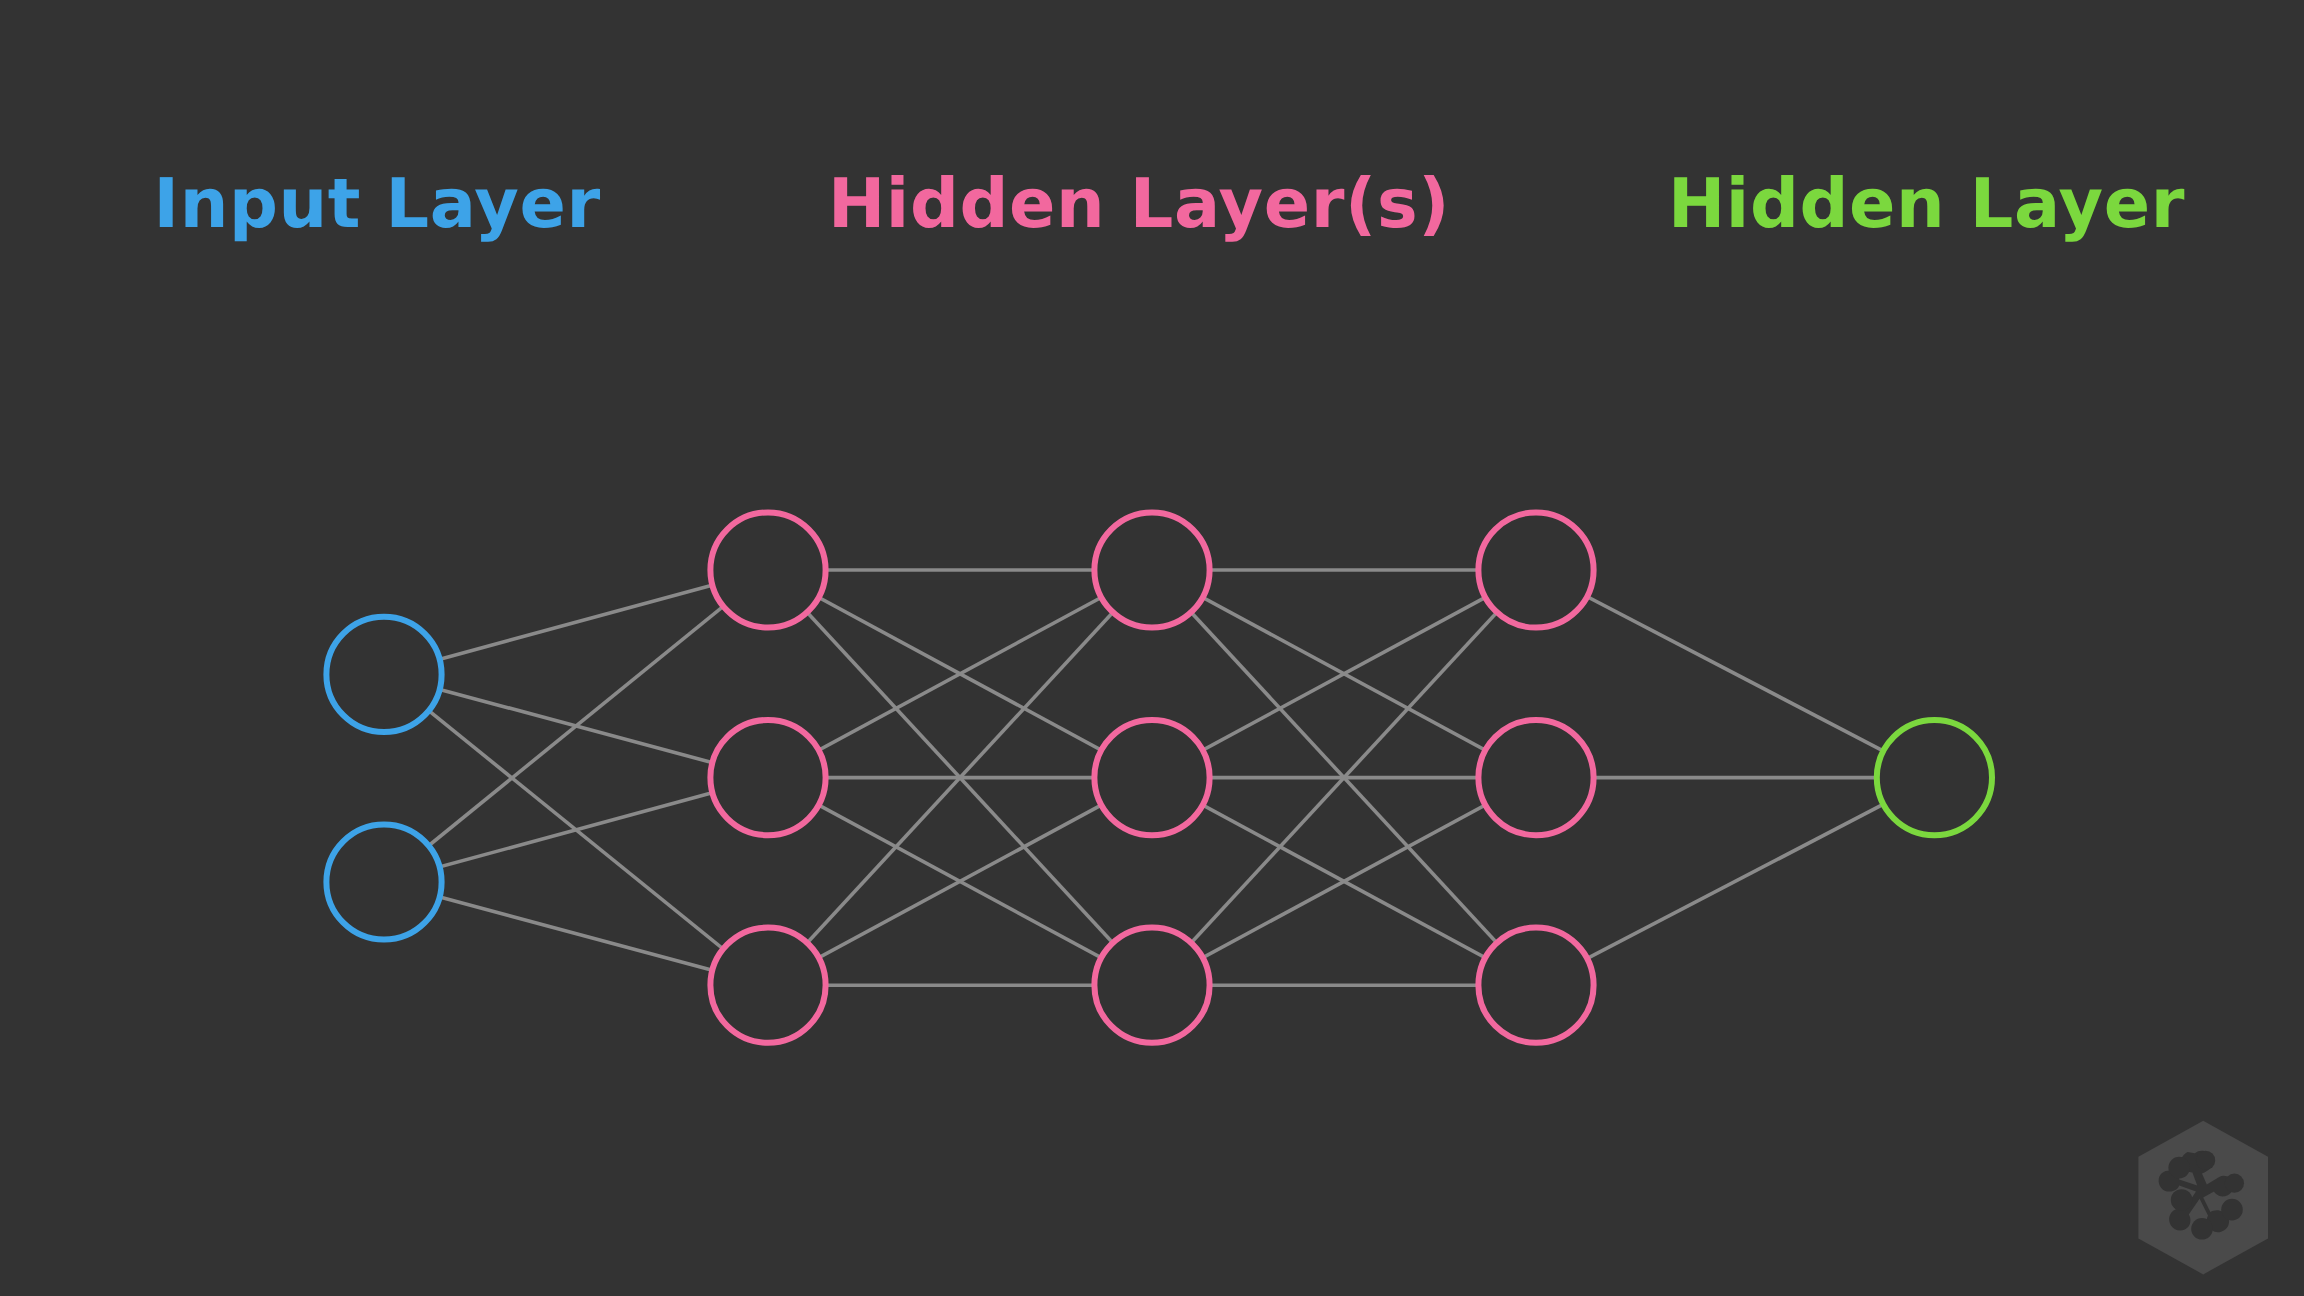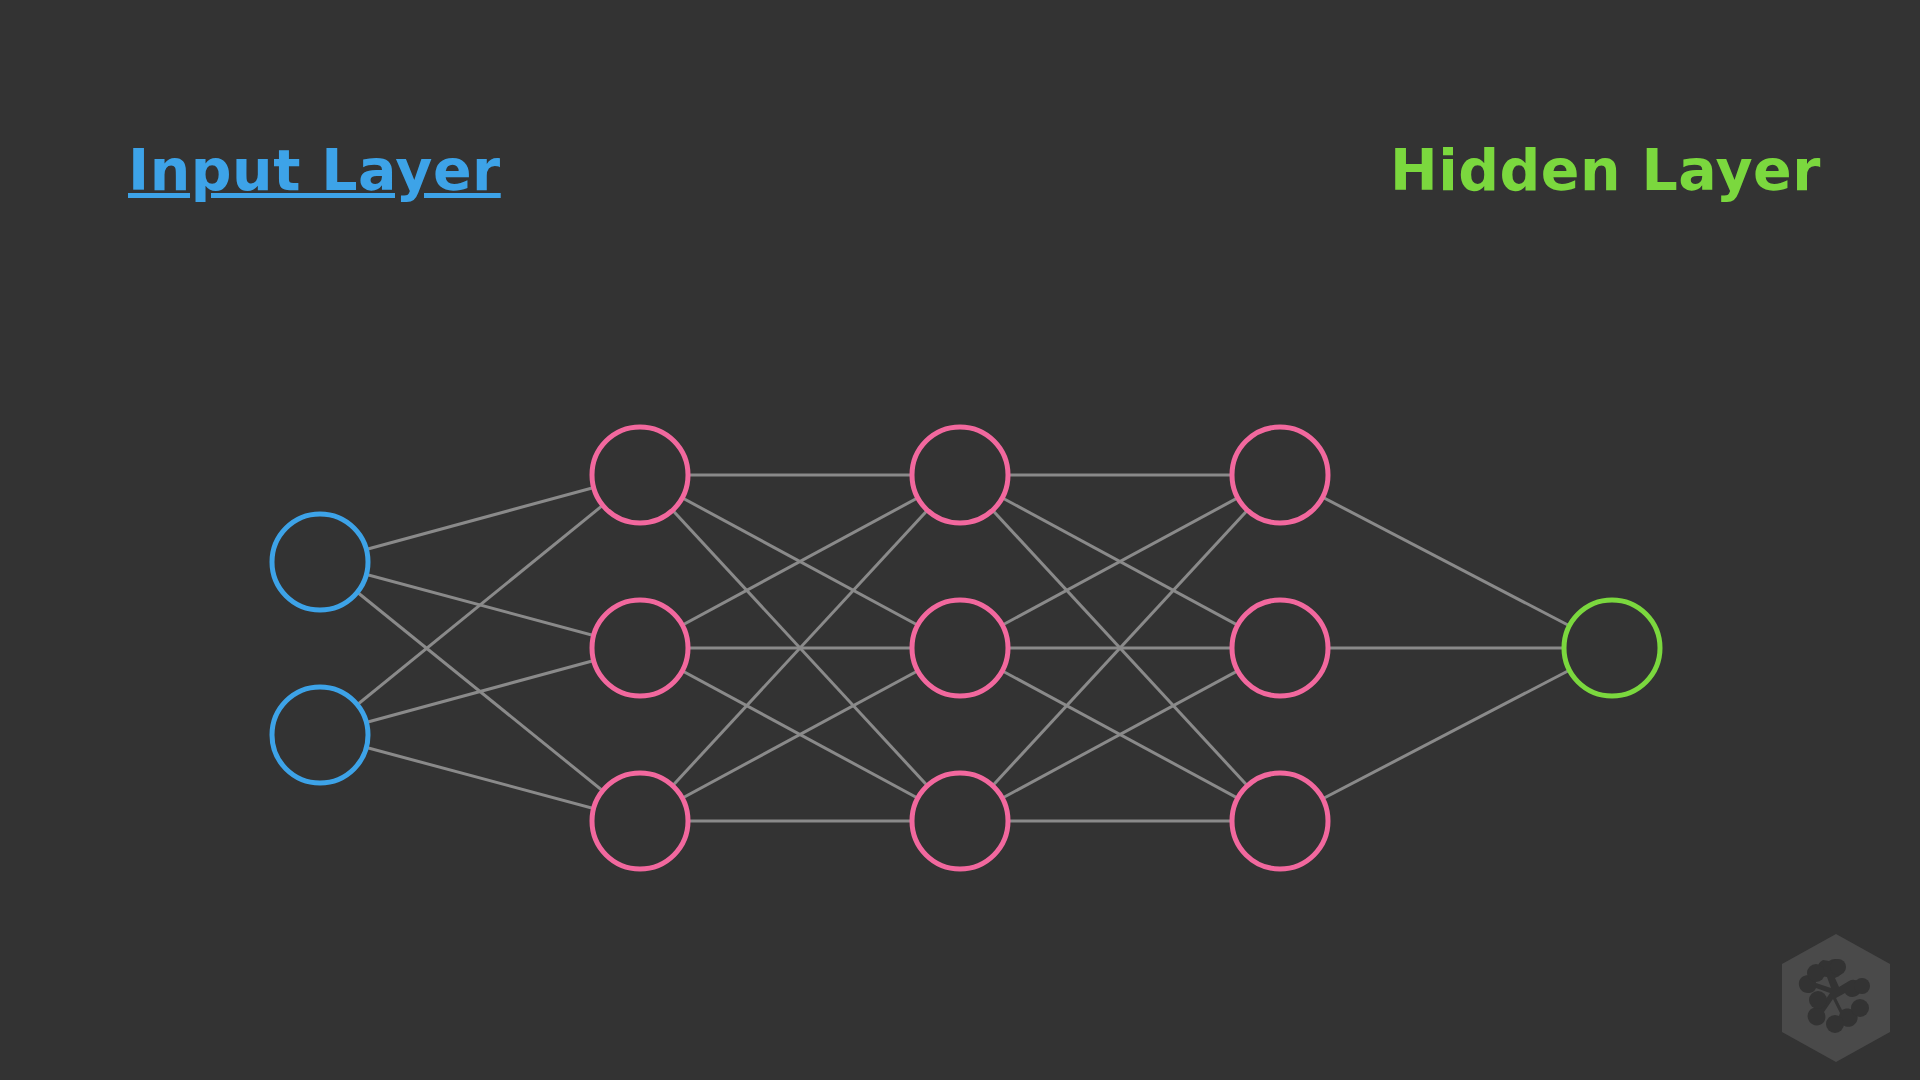--- a/index.html
+++ b/index.html
@@ -91,22 +91,23 @@
         <circle cx="960" cy="475" r="48" fill="#333333" stroke="#F2689E" stroke-width="5"></circle>
         <circle cx="960" cy="648" r="48" fill="#333333" stroke="#F2689E" stroke-width="5"></circle>
         <circle cx="960" cy="821" r="48" fill="#333333" stroke="#F2689E" stroke-width="5"></circle>
         <circle cx="1280" cy="475" r="48" fill="#333333" stroke="#F2689E" stroke-width="5"></circle>
         <circle cx="1280" cy="648" r="48" fill="#333333" stroke="#F2689E" stroke-width="5"></circle>
         <circle cx="1280" cy="821" r="48" fill="#333333" stroke="#F2689E" stroke-width="5"></circle>
         <circle cx="1612" cy="648" r="48" fill="#333333" stroke="#7BD83E" stroke-width="5"></circle>
       </g>
   </svg>
 
-  <div class="layer-label" id="label-input" style="color: rgb(61, 163, 232); text-decoration: underline;">Input Layer</div>
+  <div class="layer-label" id="label-input" style="color: rgb(61, 163, 232);">Input Layer</div>
 
+  <div class="layer-label" id="label-hidden" style="color: rgb(242, 104, 158);">Hidden Layer(s)</div>
 
   <div class="layer-label" id="label-output" style="color: rgb(123, 216, 62);">Hidden Layer</div>
 
   <svg id="watermark" viewBox="0 0 128 140" xmlns="http://www.w3.org/2000/svg">
     <path id="wm-hex" d="M64 6 L118 36 L118 104 L64 134 L10 104 L10 36 Z" fill="#4a4a4a"></path>
     <g id="wm-glyph" fill="#333333">
       <path d="M57 33 c5 -4 12 -2 14 4 c2 5 -1 10 -6 12 l-2 1 l4 9 l10 -6 c5 -3 11 0 12 6 c1 5 -3 10 -9 10 c-3 0 -6 -2 -7 -4 l-9 5 l6 12 c2 -1 5 -2 8 -1 c6 1 9 7 7 12 c-2 5 -9 8 -14 4 c-4 -3 -5 -8 -3 -12 l-7 -14 l-9 13 c2 3 2 8 -1 11 c-4 4 -11 3 -14 -2 c-3 -5 -1 -11 4 -13 c2 -1 5 -1 7 0 l10 -15 l-14 -5 c-1 3 -4 5 -8 5 c-6 0 -10 -5 -9 -11 c1 -5 7 -8 12 -6 c3 1 5 4 5 7 l15 5 l-4 -11 c-4 0 -8 -3 -9 -7 c-1 -4 1 -8 5 -10 Z"></path>
       <circle cx="44" cy="45" r="9"></circle>
       <circle cx="46" cy="72" r="9"></circle>
       <circle cx="63" cy="96" r="9"></circle>

